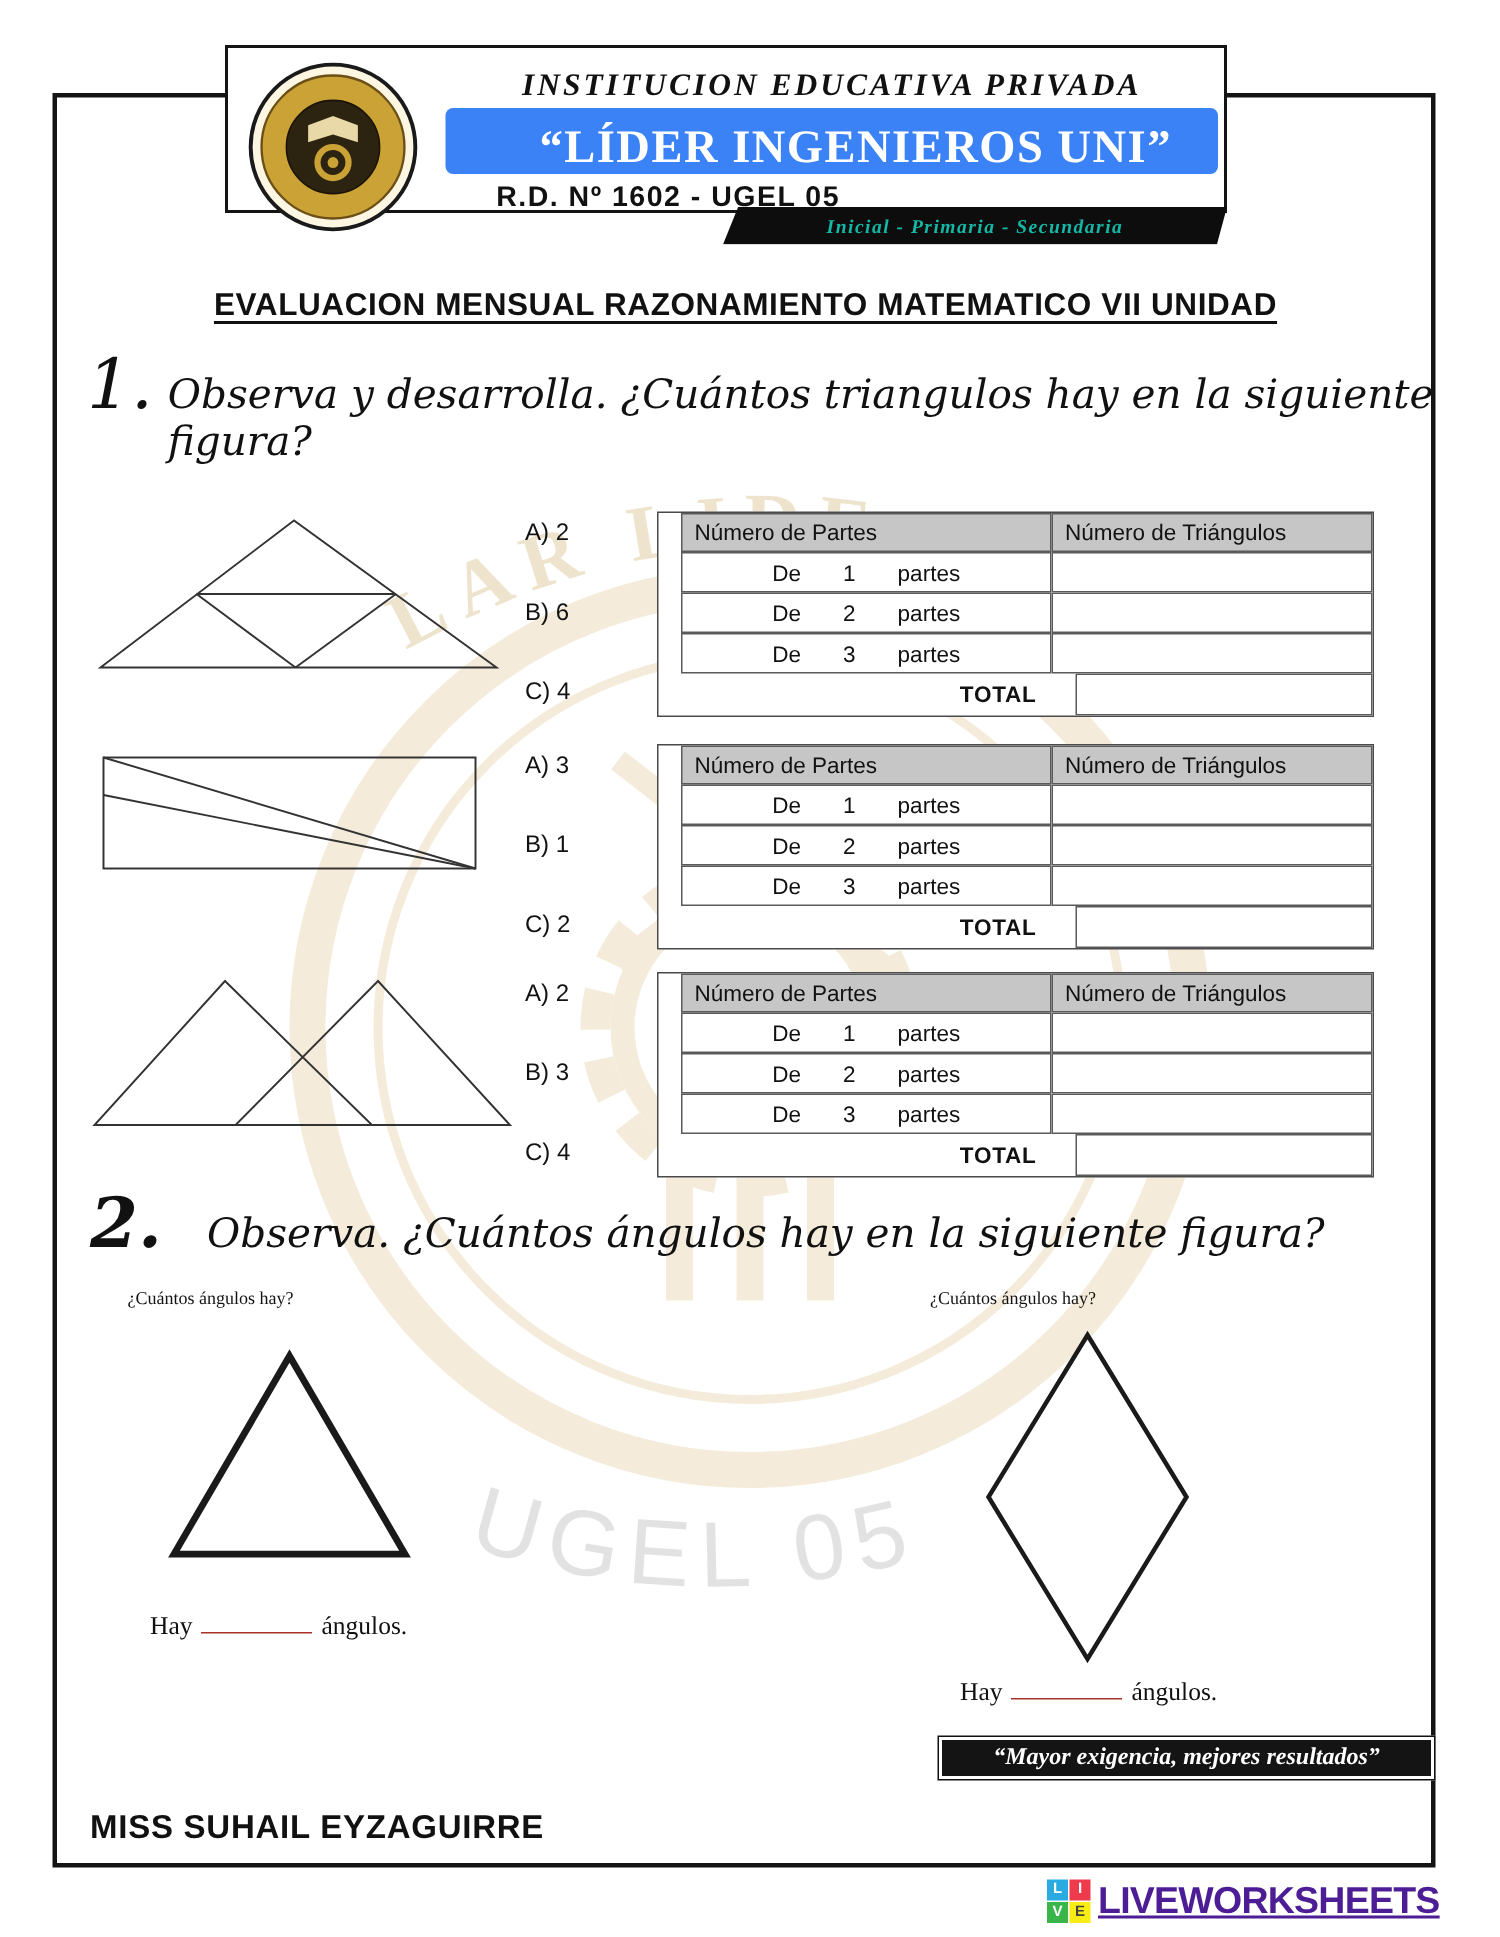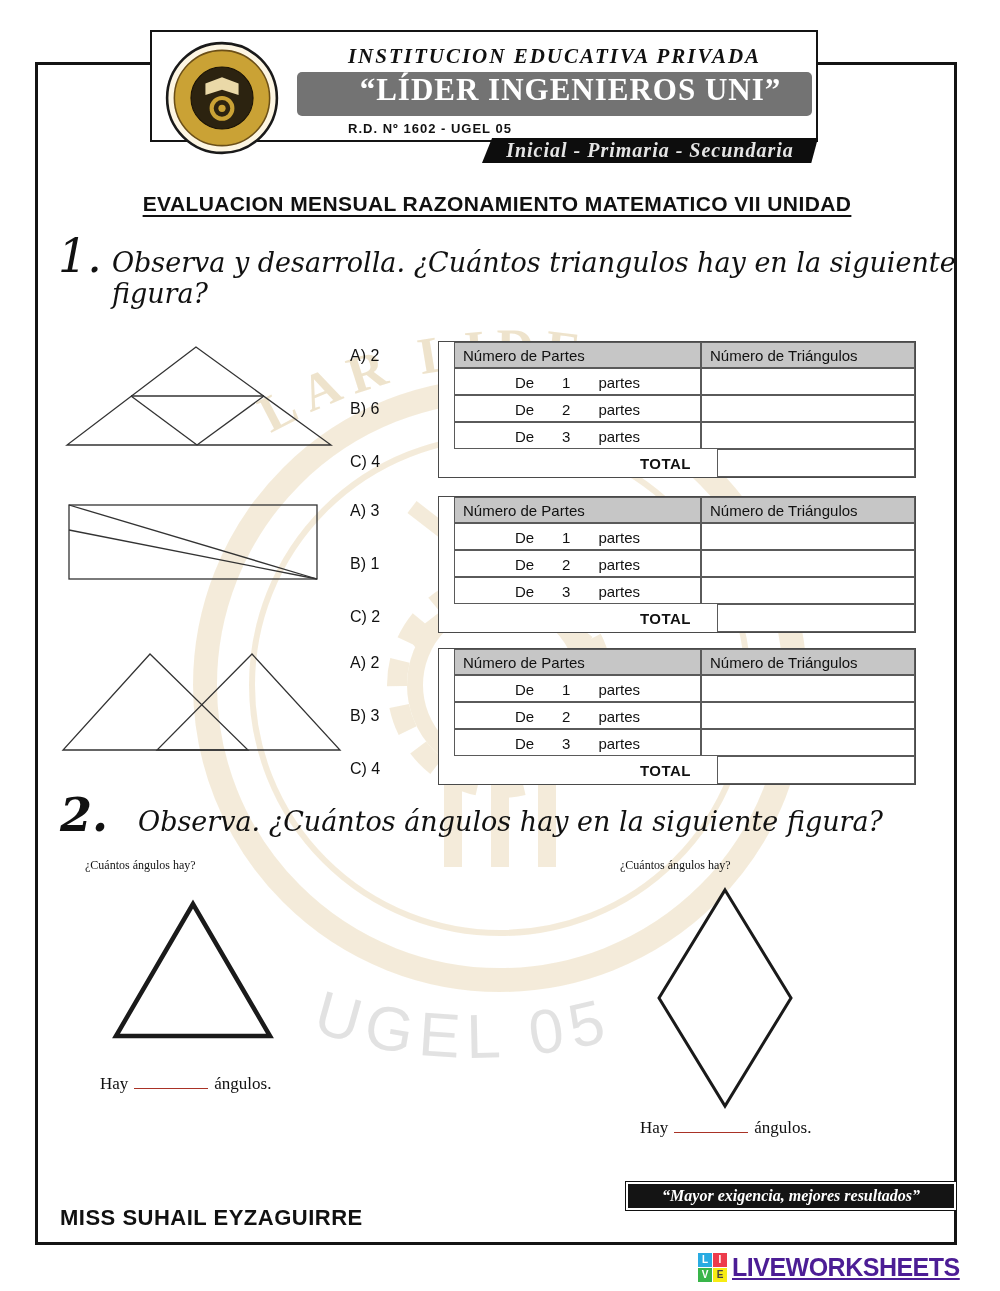--- a/index.html
+++ b/index.html
@@ -11,28 +11,28 @@
   }
   
   .watermark { position:absolute; left:150px; top:255px; width:700px; height:850px; opacity:0.5; z-index:0; }
   
   .frame { position:absolute; left:35px; top:62px; width:922px; height:1183px; border:3px solid #141414; z-index:1; }
   
   .header-box { position:absolute; left:150px; top:30px; width:668px; height:112px; background:#fff; border:2px solid #141414; z-index:3; }
   .logo { position:absolute; left:12px; top:8px; width:116px; height:116px; }
   .inst-line { position:absolute; left:145px; top:12px; width:515px; text-align:center;
     font-family:"Liberation Serif", serif; font-style:italic; font-weight:700; font-size:21px; letter-spacing:2px; }
-  .school-banner { position:absolute; left:145px; top:40px; width:515px; height:44px; background:#737373; border-radius:5px;
-    display:flex; align-items:flex-start; justify-content:center;padding-left:32px; }
+  .school-banner { position:absolute; left:145px; top:40px; width:515px; height:44px; background:#3b82f6; border-radius:5px;
+    display:flex; align-items:flex-end; justify-content:center;padding-left:32px; }
   .school-banner span { color:#fff; font-family:"Liberation Serif", serif; font-weight:700; font-size:31px; letter-spacing:1px; white-space:nowrap; }
-  .rd-line { position:absolute; left:148px; top:89px; width:260px; text-align:center; font-weight:700; font-size:13px; letter-spacing:1px; }
+  .rd-line { position:absolute; left:148px; top:89px; width:260px; text-align:right; font-weight:700; font-size:19px; letter-spacing:1px; }
   .levels-ribbon { position:absolute; left:330px; top:106px; width:336px; height:25px; background:#0d0d0d;
     clip-path:polygon(3% 0, 100% 0, 98% 100%, 0 100%);
     display:flex; align-items:center; justify-content:center; }
-  .levels-ribbon span { color:#e5e5e5; font-family:"Liberation Serif", serif; font-style:italic; font-weight:700; font-size:20px; letter-spacing:1px; }
+  .levels-ribbon span { color:#14b8a6; font-family:"Liberation Serif", serif; font-style:italic; font-weight:700; font-size:13px; letter-spacing:1px; }
   
   .doc-title { position:absolute; left:37px; top:192px; width:920px; text-align:center; z-index:2;
     font-size:21px; font-weight:700; letter-spacing:0.4px;
     text-decoration:underline; text-underline-offset:4px; }
   
   .q-heading { position:absolute; z-index:2; font-family:"DejaVu Serif", serif; font-style:italic; display:flex; align-items:baseline; }
   .q1-heading { left:58px; top:233px; }
   .q2-heading { left:60px; top:792px; }
   .q-number { font-size:46px; margin-right:10px; line-height:1; }
   .q2-heading .q-number { font-weight:700; margin-right:30px; }
@@ -60,21 +60,21 @@
   .sub-label.left { left:85px; top:858px; }
   .sub-label.right { left:620px; top:858px; }
   .tri-svg { position:absolute; left:108px; top:898px; z-index:2; }
   .diamond-svg { position:absolute; left:653px; top:886px; z-index:2; }
   .answer-line { position:absolute; z-index:2; font-family:"Liberation Serif", serif; font-size:17px; }
   .answer-line.left { left:100px; top:1074px; }
   .answer-line.right { left:640px; top:1118px; }
   .blank { display:inline-block; width:74px; border-bottom:1.6px solid #a93226; margin:0 6px; height:14px; }
   
   .teacher { position:absolute; left:60px; top:1205px; z-index:2; font-size:22px; font-weight:900; letter-spacing:0.5px; }
-  .motto { position:absolute; left:625px; top:1181px; width:332px; z-index:4; background:#fff; border:1.5px solid #111; padding:2px; }
+  .motto { position:absolute; left:625px; top:1157px; width:332px; z-index:4; background:#fff; border:1.5px solid #111; padding:2px; }
   .motto-inner { background:#141414; color:#fff; text-align:center; padding:3px 4px;
     font-family:"Liberation Serif", serif; font-style:italic; font-weight:700; font-size:16px; white-space:nowrap; }
   .brand { position:absolute; left:698px; top:1253px; z-index:4; display:flex; align-items:center; gap:5px; }
   .brand-squares { display:grid; grid-template-columns:14px 14px; grid-template-rows:14px 14px; gap:1px; }
   .sq { display:flex; align-items:center; justify-content:center; font-size:10px; font-weight:700; color:#fff; line-height:1; }
   .sq-l { background:#29abe2; } .sq-i { background:#ed3b4b; }
   .sq-v { background:#39b54a; } .sq-e { background:#f7ec13; color:#444; }
   .brand-text { font-size:25px; font-weight:800; color:#4c1d95; letter-spacing:-0.5px;text-decoration:underline; }
 </style>
 </head>

